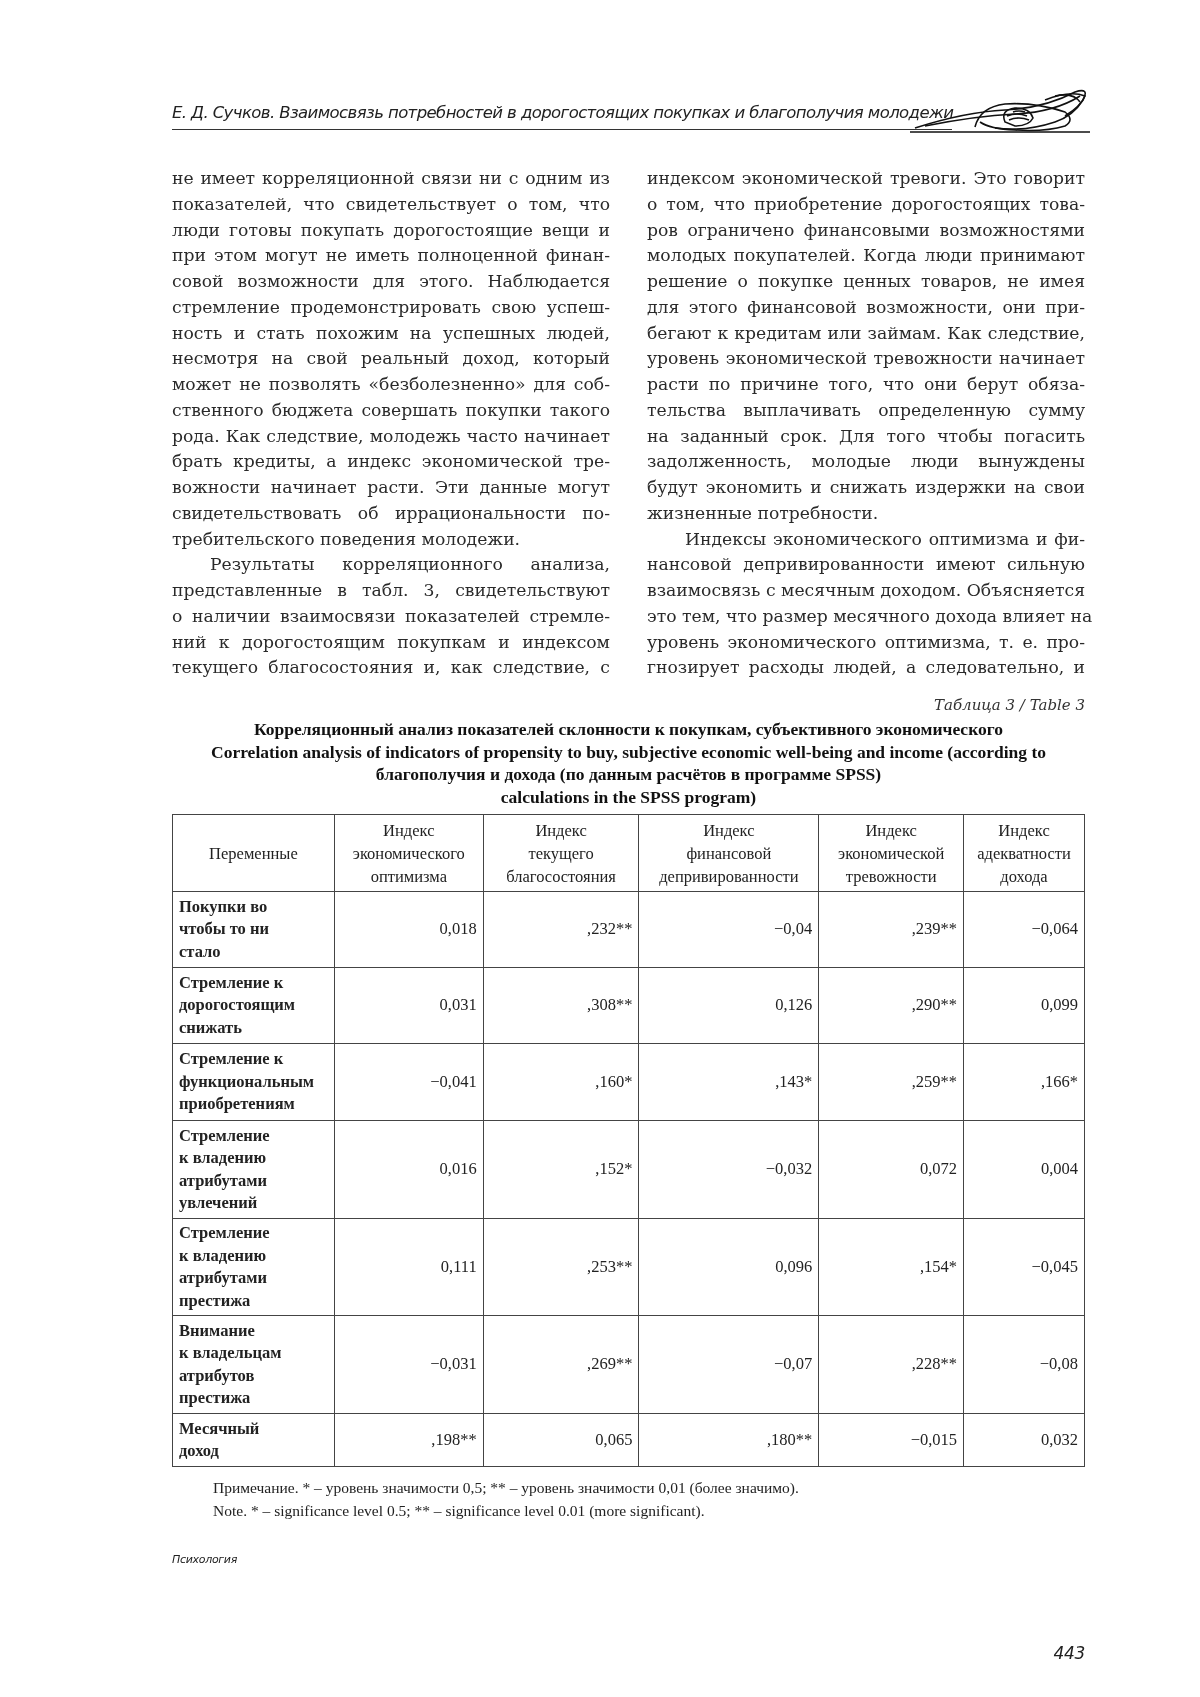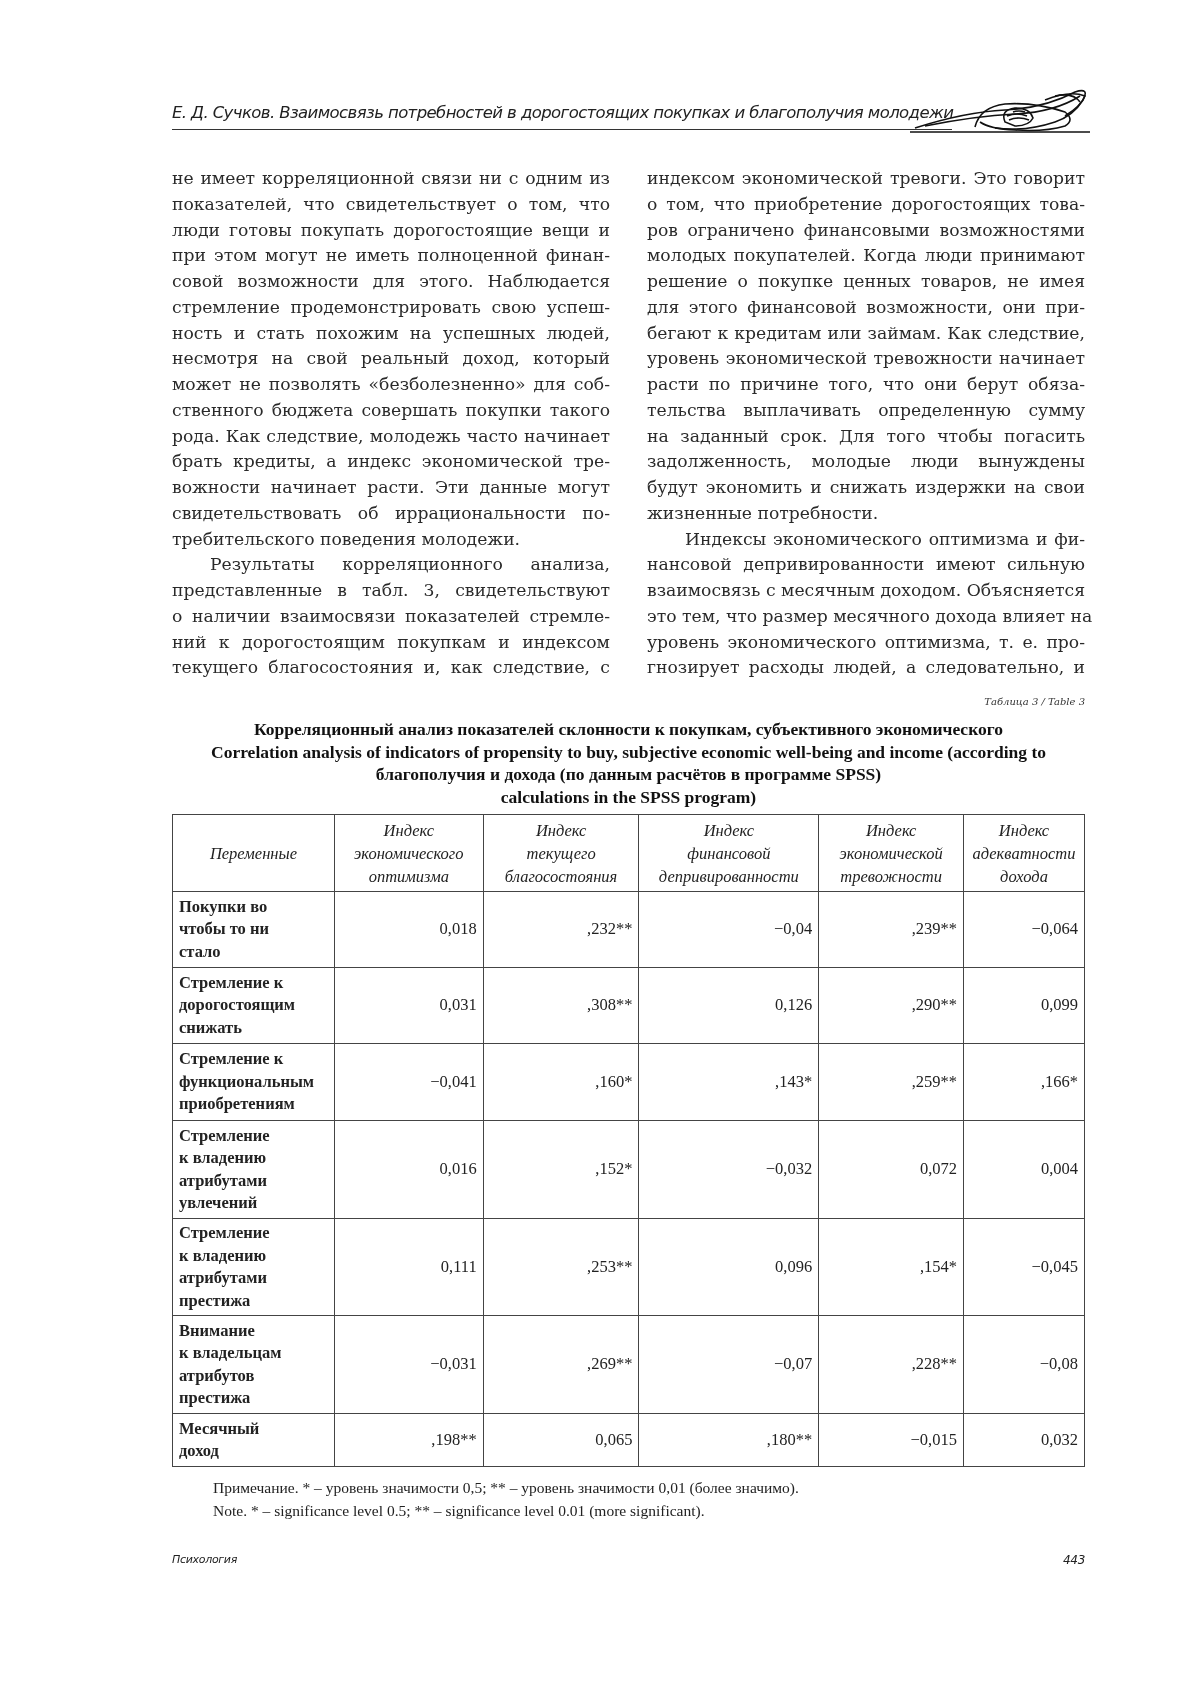--- a/index.html
+++ b/index.html
@@ -16,49 +16,49 @@
     top: 166px; font-family: "DejaVu Serif", serif; font-size: 17.2px;
     line-height: 25.75px; color: #2a2a2a; text-align: justify; text-align-last: justify;
   }
   .col .line { display: block; white-space: nowrap; text-align: justify; text-align-last: justify; height: 25.75px; }
   .col .line.last { text-align-last: left; }
   .col .line.indent { padding-left: 38px; }
   .col-left { left: 172px; width: 438px; }
   .col-right { left: 647px; width: 438px; }
   .caption-label {
     right: 115px; top: 696px; font-family: "DejaVu Serif", serif; font-style: italic;
-    font-size: 10px; color: #333;
+    font-size: 15px; color: #333;
   }
   .caption-title {
     left: 172px; width: 913px; top: 718px; text-align: center;
     font-family: "Liberation Serif", serif; font-weight: bold; font-size: 17.5px;
     line-height: 22.5px; color: #111;
   }
   .caption-title div { white-space: nowrap; }
   table.corr {
     position: absolute; left: 172px; top: 814px; width: 913px;
     border-collapse: collapse; font-family: "Liberation Serif", serif; font-size: 16.5px; color: #222;
   }
   table.corr td, table.corr th {
     border: 1.5px solid #444; font-weight: normal; padding: 0 6px; vertical-align: middle;
   }
-  table.corr th { text-align: center; line-height: 23px; height: 76px; font-style: italic; }
+  table.corr th { text-align: center; line-height: 23px; height: 76px; }
   table.corr td { text-align: right; line-height: 22.5px; }
   table.corr td.rowlabel { text-align: left; padding-left: 6px; font-weight: bold; }
   .note {
     left: 213px; top: 1476px; font-family: "Liberation Serif", serif; font-size: 15.5px;
     line-height: 23px; color: #222; white-space: nowrap;
   }
   .footer-left {
     left: 172px; top: 1553px; font-family: "DejaVu Sans", sans-serif; font-style: italic;
     font-size: 11px; color: #222; letter-spacing: -0.3px;
   }
   .footer-right {
-    right: 115px; top: 1553px; font-family: "DejaVu Sans", sans-serif; font-style: italic;
-    font-size: 12px; color: #222; letter-spacing: -0.3px;
+    right: 115px; top: 1643px; font-family: "DejaVu Sans", sans-serif; font-style: italic;
+    font-size: 17px; color: #222; letter-spacing: -0.3px;
   }
 </style>
 </head>
 <body>
 
 <div class="abs running-head">Е. Д. Сучков. Взаимосвязь потребностей в дорогостоящих покупках и благополучия молодежи</div>
 <div class="abs head-rule"></div>
 <svg class="abs ornament" viewBox="0 0 190 55">
   <g fill="none" stroke="#111" stroke-width="1.6">
     <path d="M10 46 Q60 30 100 28 Q140 26 170 10 Q185 5 178 18 Q168 34 150 40 Q120 50 90 46"></path>

